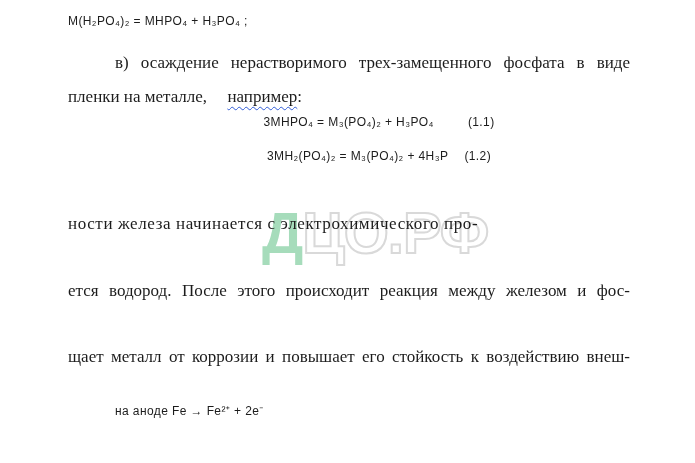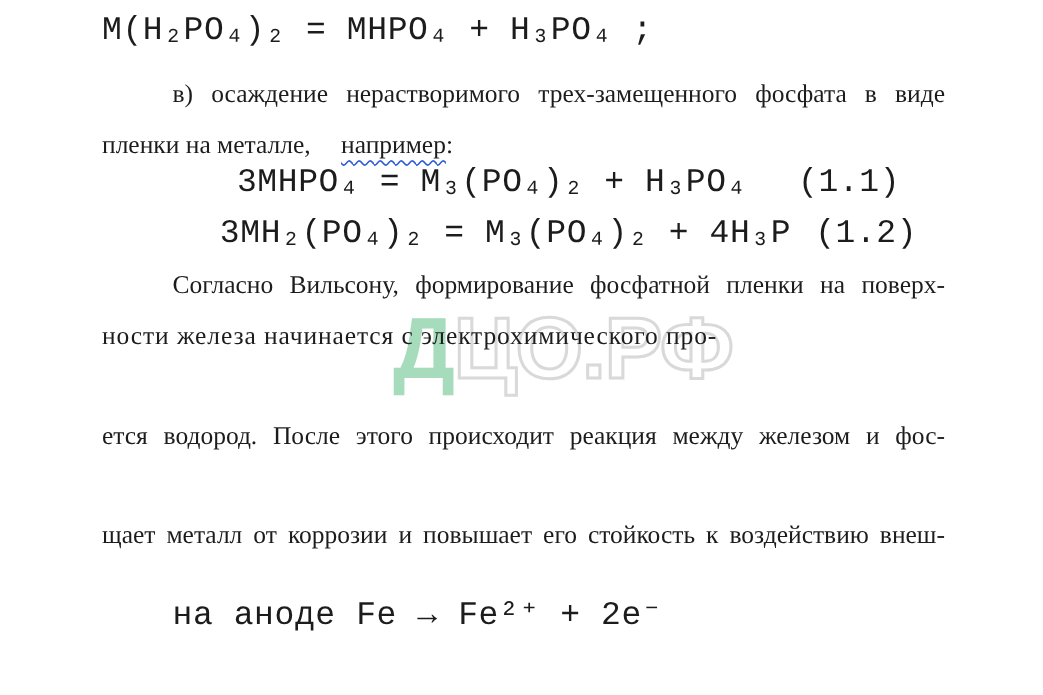--- a/index.html
+++ b/index.html
@@ -25,22 +25,22 @@
     white-space: nowrap;
     z-index: 2;
   }
   .just {
     white-space: normal;
     text-align: justify;
     text-align-last: justify;
   }
   .indent { text-indent: 47px; }
   .mathline {
-    font-family: Liberation Mono, monospace;
-    font-size: 22px;
+    font-family: Liberation Sans, sans-serif;
+    font-size: 12px;
     letter-spacing: 0.4px;
   }
   .eq-center {
     text-align: center;
     transform: translateX(30px);
   }
   .eq-label-wide { margin-left: 34px; text-align: center; }
   .eq-label-tight { margin-left: 16px; }
   .hang { left: 115px; width: 515px; }
   .spaced { letter-spacing: 0.6px; }
@@ -90,21 +90,20 @@
   <div class="line mathline" style="top:9px">M(H₂PO₄)₂ = MHPO₄ + H₃PO₄ ;</div>
 
   <div class="line just indent" style="top:51px">в) осаждение нерастворимого трех-замещенного фосфата в виде</div>
 
   <div class="line" style="top:85px"><span>пленки на металле, </span><span class="misspelled">например</span><span>:</span></div>
 
   <div class="line mathline eq-center" style="top:110px"><span>3MHPO₄ = M₃(PO₄)₂ + H₃PO₄</span><span class="eq-label-wide">(1.1)</span></div>
 
   <div class="line mathline eq-center" style="top:144px"><span>3MH₂(PO₄)₂ = M₃(PO₄)₂ + 4H₃P</span><span class="eq-label-tight">(1.2)</span></div>
 
-  <div class="line just indent" style="top:178px">Согласно Вильсону, формирование фосфатной пленки на поверх-</div>
 
   <div class="line spaced" style="top:212px">ности железа начинается с электрохимического про-</div>
 
 
   <div class="line just" style="top:279px">ется водород. После этого происходит реакция между железом и фос-</div>
 
 
   <div class="line just" style="top:345px">щает металл от коррозии и повышает его стойкость к воздействию внеш-</div>
 
 

